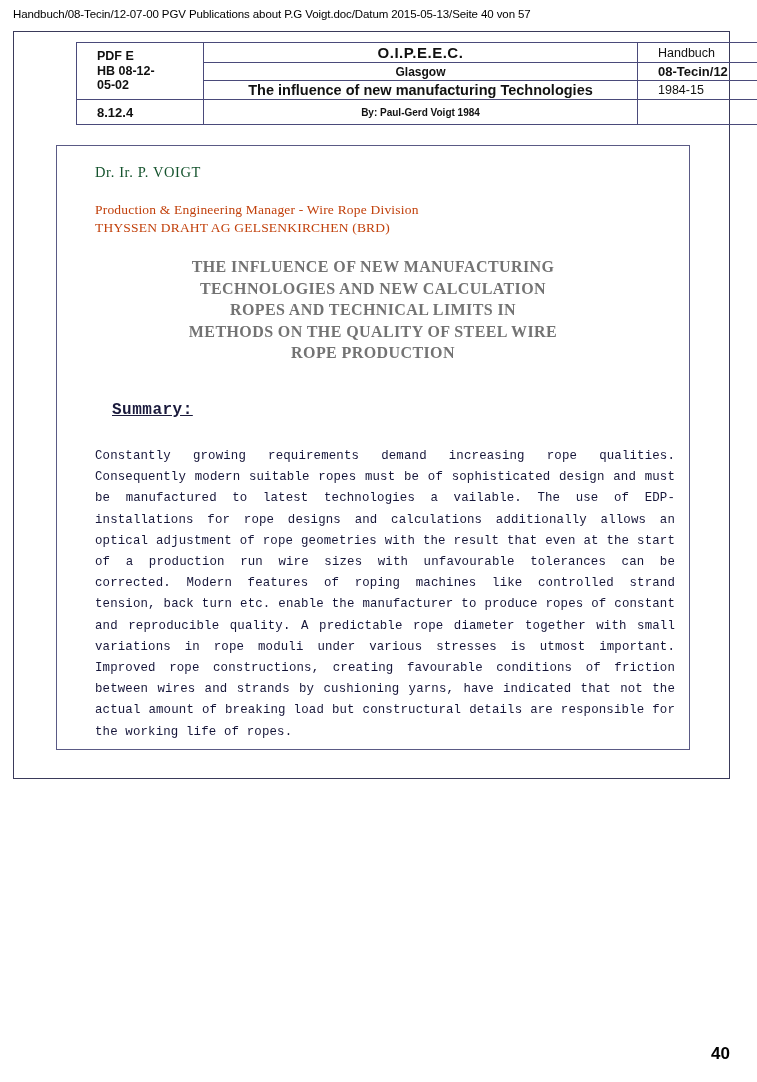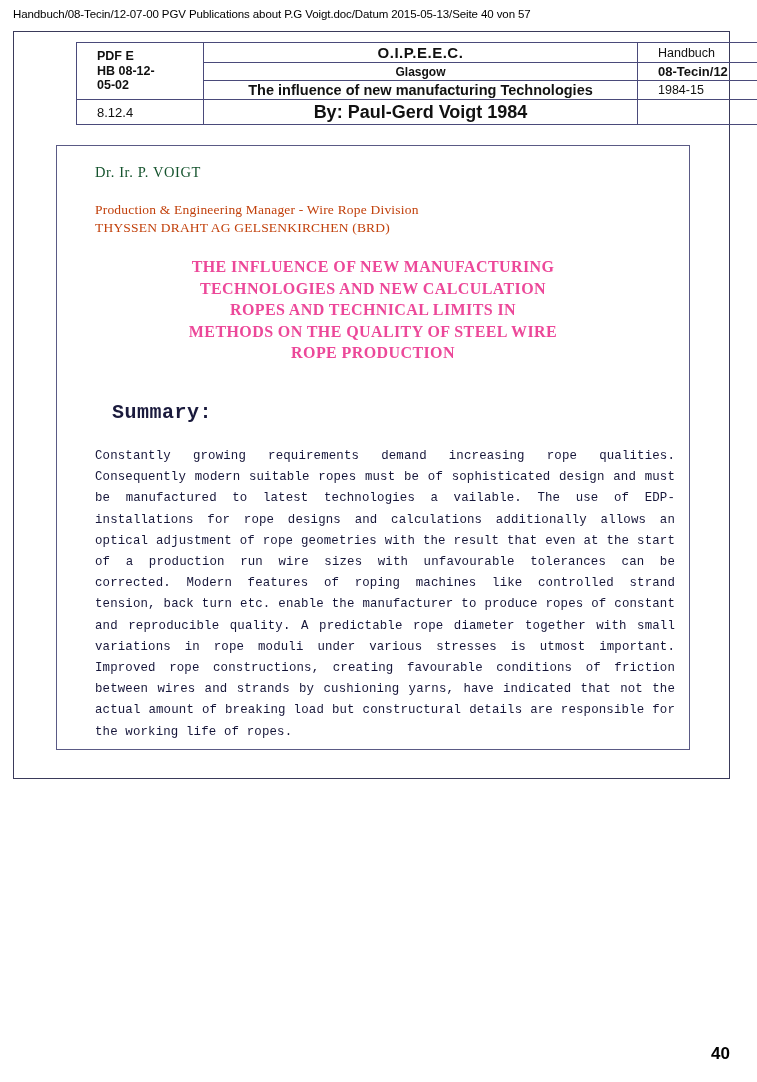--- a/index.html
+++ b/index.html
@@ -59,31 +59,31 @@
   .c-right{ width: 130px; }
 
   .pdf-e {
     font-size: 12.5px;
     font-weight: bold;
     line-height: 1.15;
   }
   .pdf-e .l2 { font-weight: bold; }
   .sec-num {
     font-size: 13px;
-    font-weight: normal;
+    font-weight: bold;
     margin-left: 8px;
   }
   .mid-c {
     text-align: center;
     font-weight: bold;
   }
   .t-oipeec { font-size: 15px; letter-spacing: 0.5px; }
   .t-glasgow { font-size: 12px; }
   .t-influence { font-size: 14.5px; }
-  .t-by { font-size: 18px; margin-top: 44px; }
+  .t-by { font-size: 10px; margin-top: 44px; }
   .r-handbuch { font-size: 12.5px; }
   .r-tecin { font-size: 13px; font-weight: bold; }
   .r-year { font-size: 12.5px; }
   .r-empty { height: 22px; }
 
   
   .inner-doc {
     position: absolute;
     top: 113px;
     left: 42px;
@@ -117,33 +117,34 @@
   .main-title {
     position: absolute;
     top: 110px;
     left: 0;
     width: 100%;
     text-align: center;
     font-family: "Liberation Serif", serif;
     font-weight: bold;
     font-size: 16px;
     line-height: 1.35;
-    color: #ec4899;
+    color: #737373;
     letter-spacing: 0.4px;
   }
   .main-title div { white-space: nowrap; }
 
   .summary-label {
     position: absolute;
     top: 255px;
     left: 55px;
     font-family: "Liberation Mono", monospace;
-    font-size: 20px;
+    font-size: 16px;
     font-weight: bold;
     color: #1a1a3c;
+    text-decoration: underline;
     letter-spacing: 0.5px;
   }
 
   .body-text {
     position: absolute;
     top: 300px;
     left: 38px;
     width: 580px;
     font-family: "Liberation Mono", monospace;
     font-size: 12.4px;

